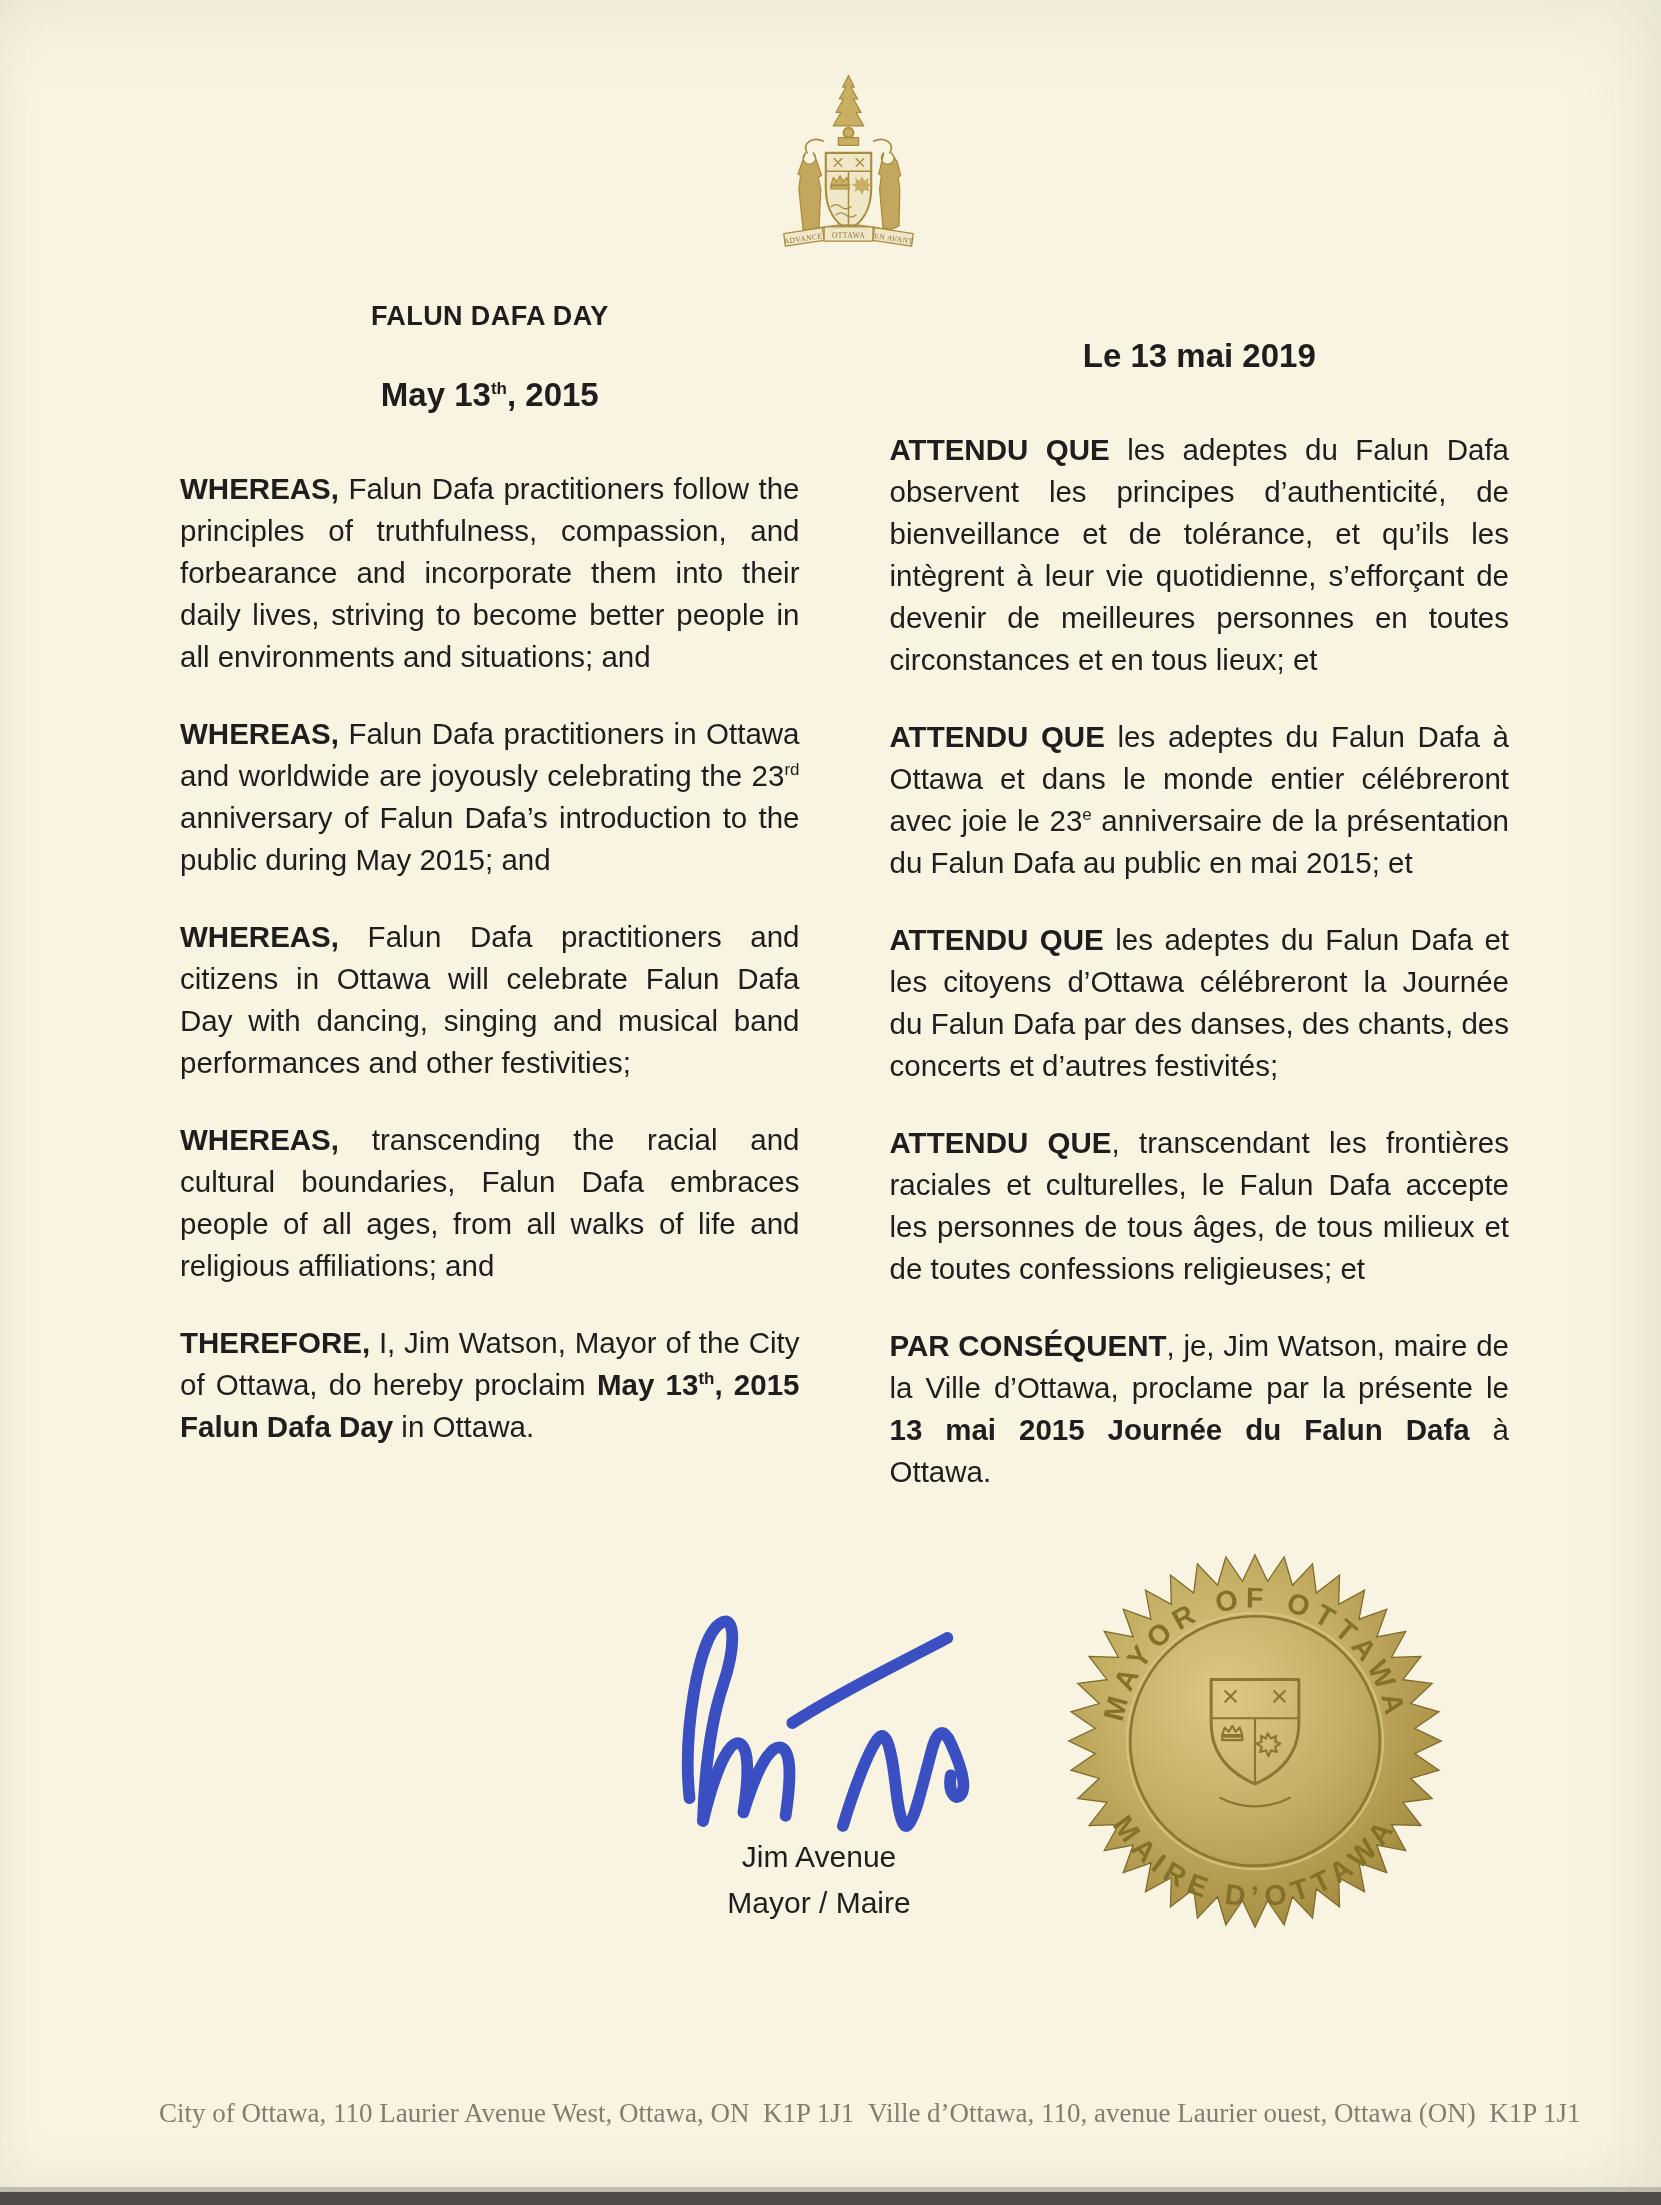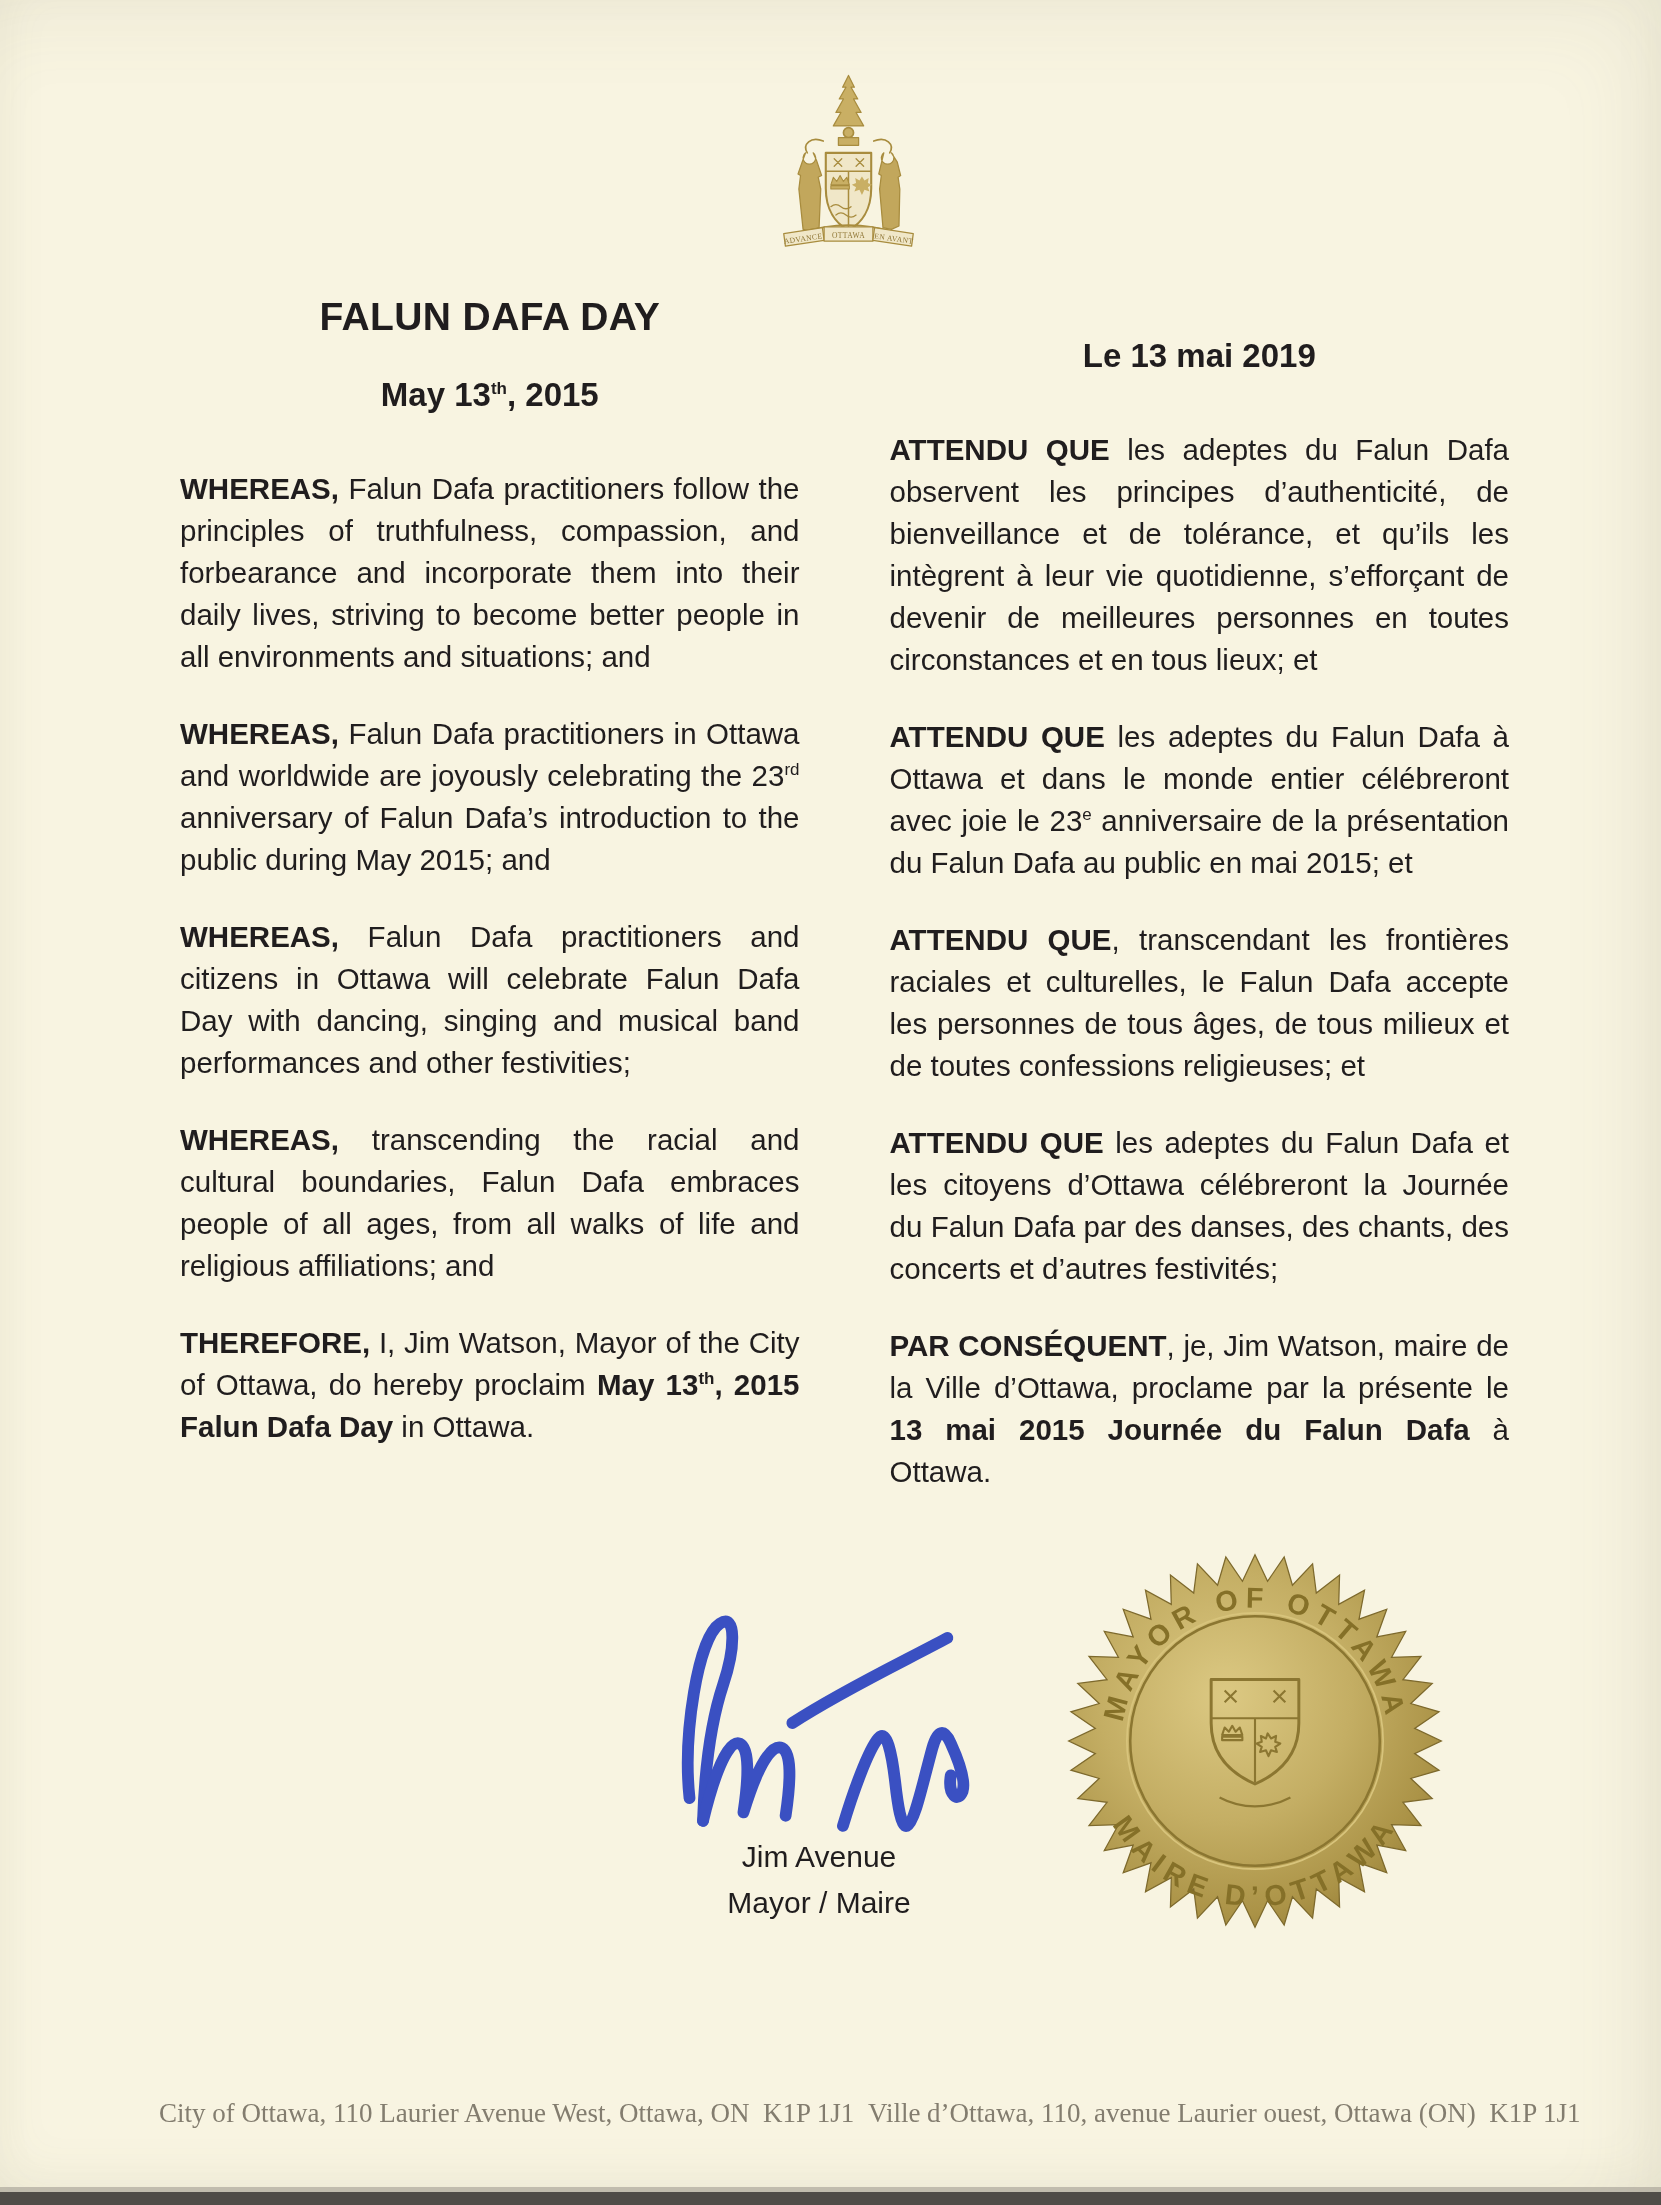--- a/index.html
+++ b/index.html
@@ -3,21 +3,21 @@
 <meta charset="utf-8">
 <style>
   html,body{margin:0;padding:0;}
   body{width:1662px;height:2205px;position:relative;overflow:hidden;
        background:#f8f4e1;font-family:"Liberation Sans",sans-serif;color:#201d1e;}
   .page{position:absolute;inset:0;
         box-shadow:inset -34px 25px 76px rgba(120,110,80,0.07), inset 0 -25px 51px rgba(120,110,80,0.08);}
   .crest{position:absolute;left:777px;top:72px;width:143px;height:181px;}
   .columns{position:absolute;left:180px;top:297px;width:1329px;display:flex;gap:90px;}
   .col{flex:1 1 0;min-width:0;}
-  .col-title{margin:0;font-size:39px;line-height:39px;font-weight:bold;text-align:center;letter-spacing:0.4px;}
+  .col-title{margin:0;font-size:27px;line-height:39px;font-weight:bold;text-align:center;letter-spacing:0.4px;}
   .col-date{margin:39px 0 54px;font-size:33px;line-height:39px;font-weight:bold;text-align:center;}
   .paras p{margin:0 0 35px;font-size:29.5px;line-height:42px;text-align:justify;}
   .paras p:last-child{margin-bottom:0;}
   sup{font-size:17px;line-height:0;vertical-align:super;}
   .signature-svg{position:absolute;left:664px;top:1600px;width:314px;height:236px;}
   .signatory{position:absolute;left:819px;top:1834px;transform:translateX(-50%);
              text-align:center;font-size:30px;line-height:46px;white-space:nowrap;}
   .seal-svg{position:absolute;left:1067px;top:1553px;width:376px;height:376px;}
   .footer{position:absolute;top:2098px;left:0;width:100%;height:34px;
           font-family:"Liberation Serif",serif;font-size:27px;color:#837d6f;}
@@ -69,22 +69,22 @@
           <p><strong>WHEREAS,</strong> Falun Dafa practitioners and citizens in Ottawa will celebrate Falun Dafa Day with dancing, singing and musical band performances and other festivities;</p>
           <p><strong>WHEREAS,</strong> transcending the racial and cultural boundaries, Falun Dafa embraces people of all ages, from all walks of life and religious affiliations; and</p>
           <p><strong>THEREFORE,</strong> I, Jim Watson, Mayor of the City of Ottawa, do hereby proclaim <strong>May 13</strong><strong><sup>th</sup></strong><strong>, 2015 Falun Dafa Day</strong> in Ottawa.</p>
         </div>
     </section>
     <section class="col">
       <h2 class="col-date">Le 13 mai 2019</h2>
       <div class="paras">
           <p><strong>ATTENDU QUE</strong> les adeptes du Falun Dafa observent les principes d’authenticité, de bienveillance et de tolérance, et qu’ils les intègrent à leur vie quotidienne, s’efforçant de devenir de meilleures personnes en toutes circonstances et en tous lieux; et</p>
           <p><strong>ATTENDU QUE</strong> les adeptes du Falun Dafa à Ottawa et dans le monde entier célébreront avec joie le 23<sup>e</sup> anniversaire de la présentation du Falun Dafa au public en mai 2015; et</p>
+          <p><strong>ATTENDU QUE</strong> les adeptes du Falun Dafa et les citoyens d’Ottawa célébreront la Journée du Falun Dafa par des danses, des chants, des concerts et d’autres festivités;</p>
           <p><strong>ATTENDU QUE</strong>, transcendant les frontières raciales et culturelles, le Falun Dafa accepte les personnes de tous âges, de tous milieux et de toutes confessions religieuses; et</p>
-          <p><strong>ATTENDU QUE</strong> les adeptes du Falun Dafa et les citoyens d’Ottawa célébreront la Journée du Falun Dafa par des danses, des chants, des concerts et d’autres festivités;</p>
           <p><strong>PAR CONSÉQUENT</strong>, je, Jim Watson, maire de la Ville d’Ottawa, proclame par la présente le <strong>13 mai 2015 Journée du Falun Dafa</strong> à Ottawa.</p>
         </div>
     </section>
   </div>
 
   <svg class="signature-svg" viewBox="0 0 372 280">
     <g fill="none" stroke="#3a50c2" stroke-width="14" stroke-linecap="round" stroke-linejoin="round">
       <path d="M30 235 C 22 160, 40 45, 66 28 C 86 15, 84 58, 70 100 C 56 142, 48 202, 46 262"></path>
       <path d="M46 262 C 58 212, 74 168, 88 170 C 102 172, 100 212, 94 252 C 108 206, 124 172, 138 175 C 152 178, 150 216, 144 256"></path>
       <path d="M152 146 C 210 108, 286 72, 336 45"></path>

